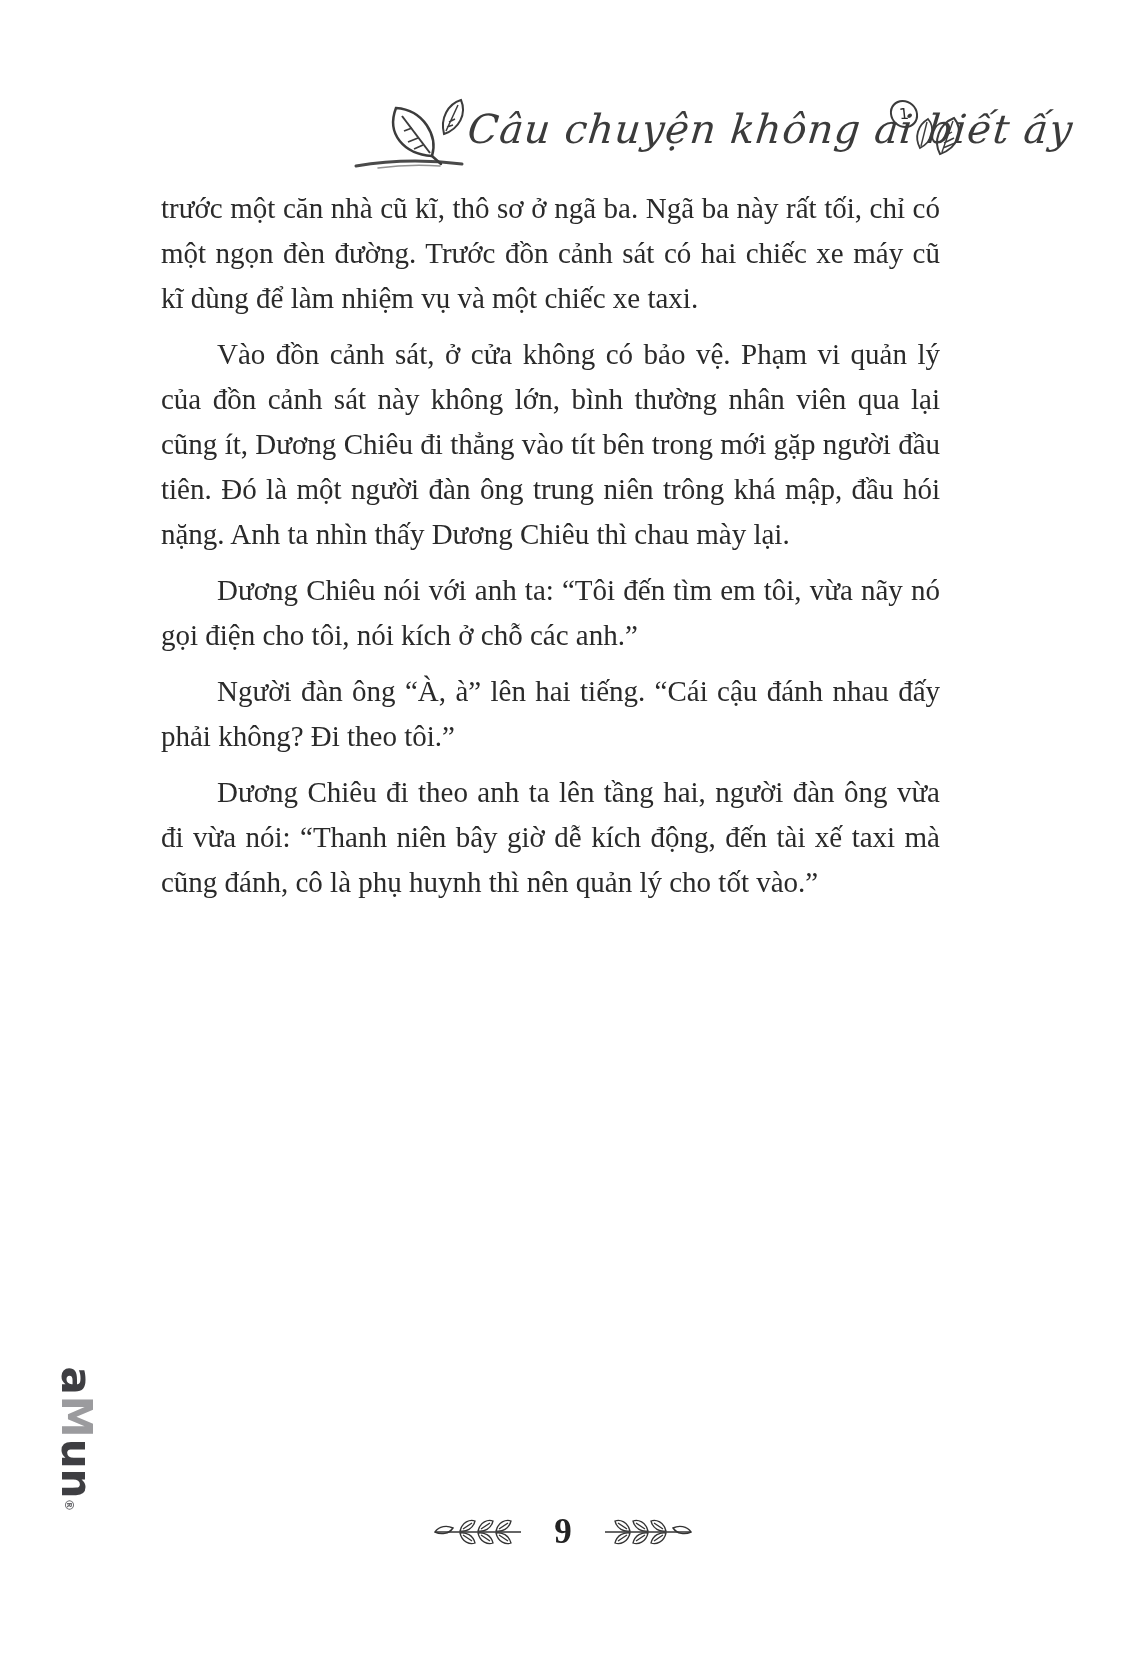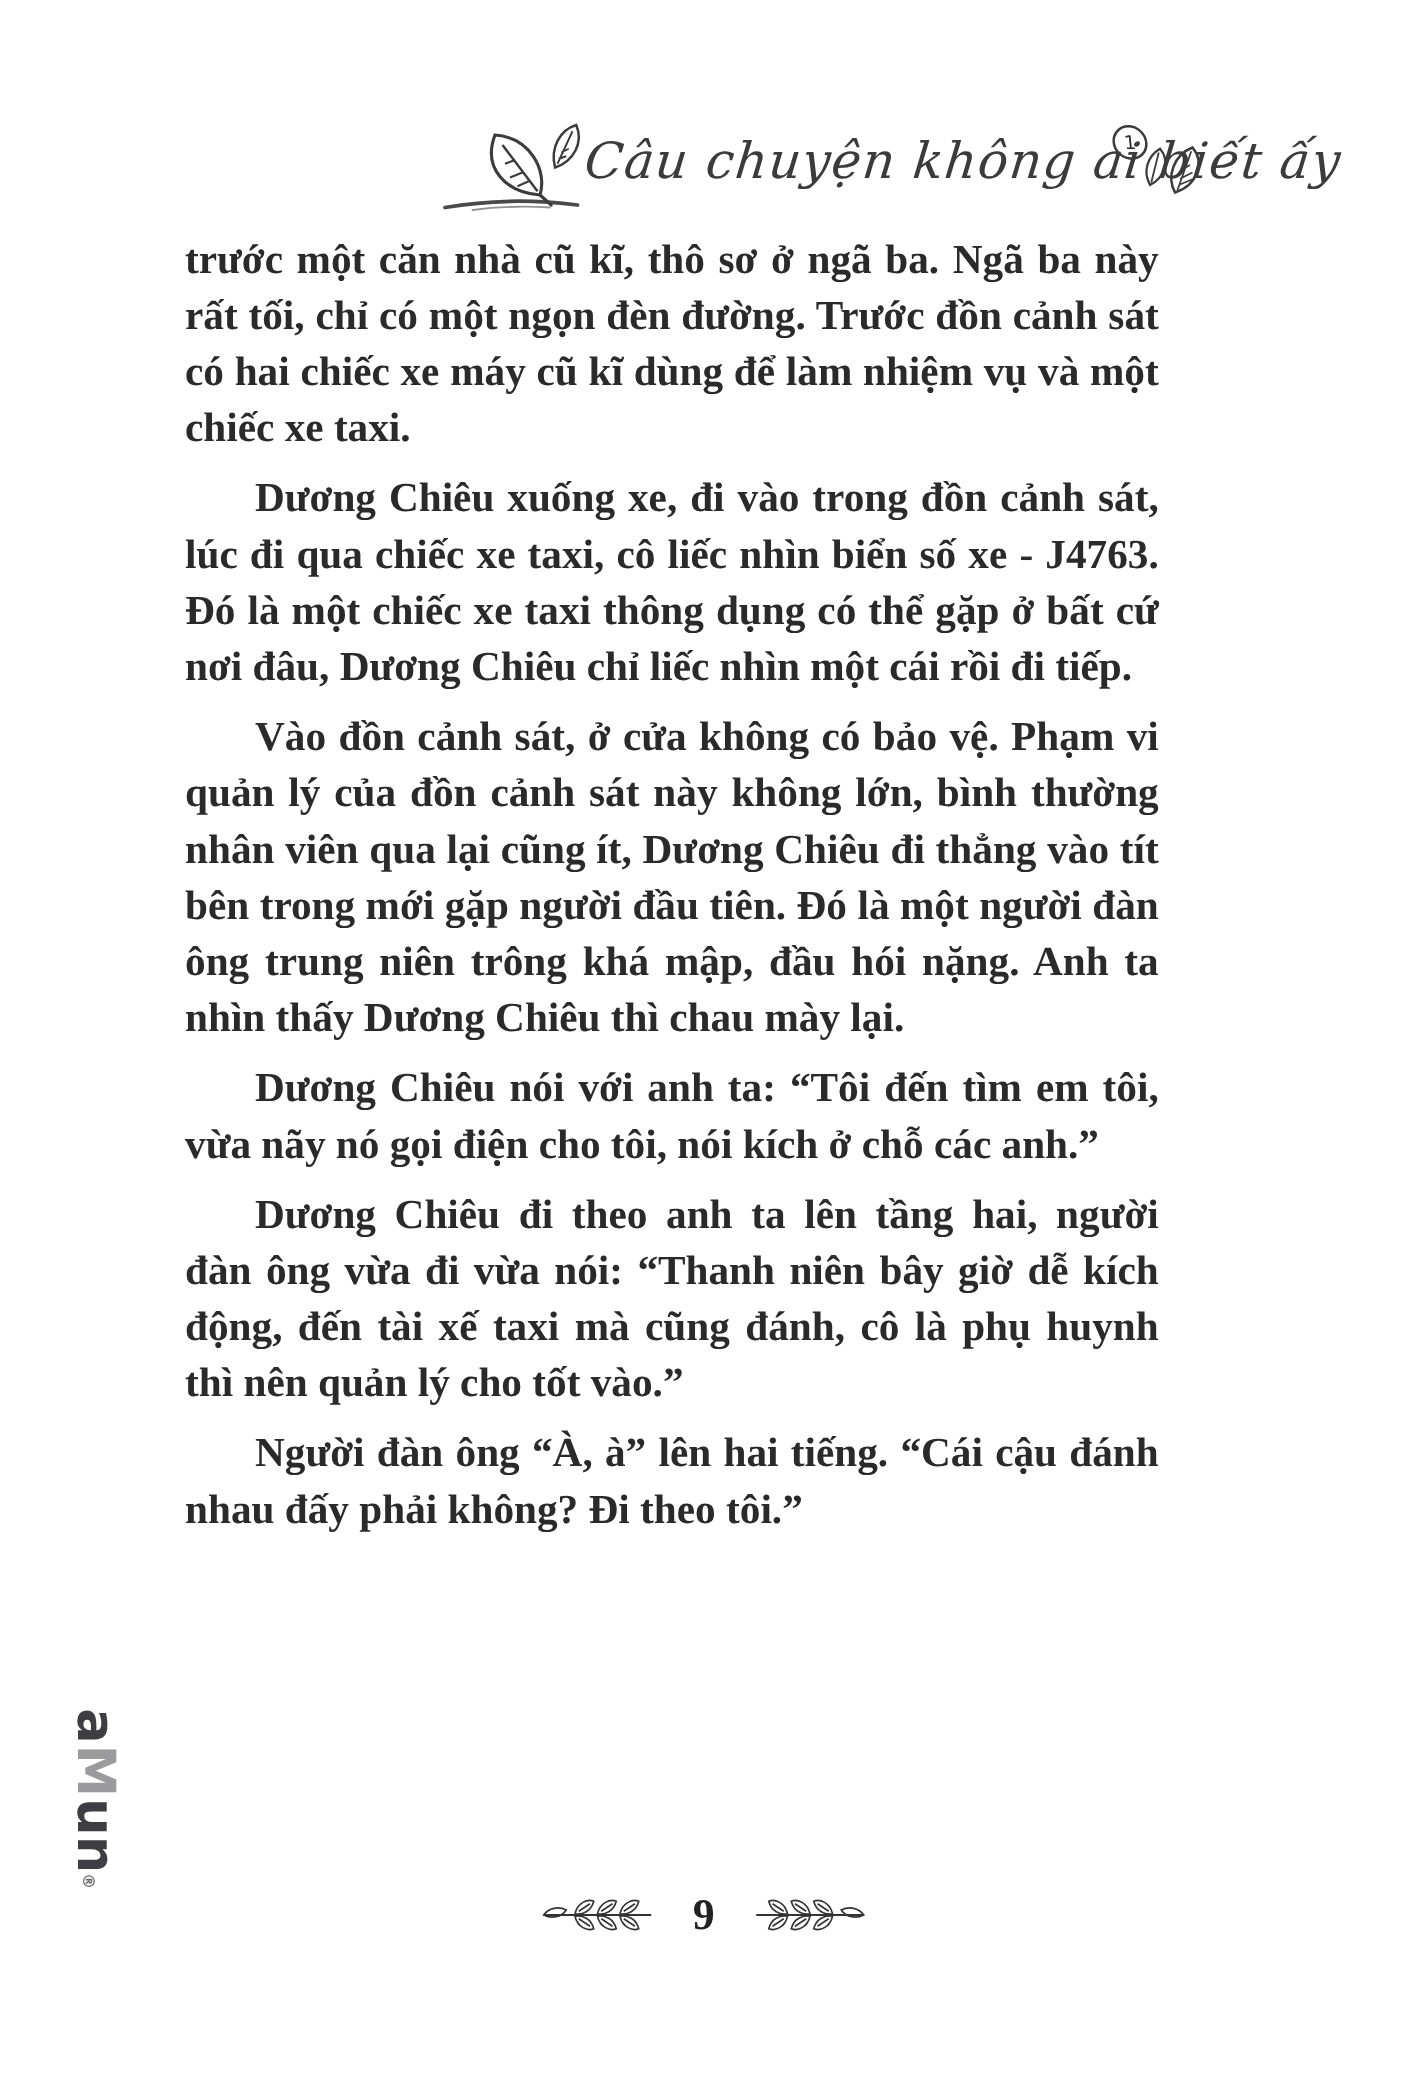--- a/index.html
+++ b/index.html
@@ -18,22 +18,22 @@
   }
   .part-circle{
     display:inline-flex;align-items:center;justify-content:center;
     width:24px;height:24px;border:2px solid #3b3b3b;border-radius:50%;
     font-family:"DejaVu Sans", sans-serif;font-style:normal;font-size:15px;
     vertical-align:10px;margin-left:10px;transform:skewX(6deg);
   }
   .small-leaves{position:absolute;left:908px;top:18px;}
   
   .text-block{
-    position:absolute;left:148px;top:186px;width:779px;
-    font-size:33px;line-height:45px;text-align:justify;font-weight:bold;
+    position:absolute;left:161px;top:186px;width:779px;
+    font-size:29px;line-height:45px;text-align:justify;
   }
   .text-block p{margin:0 0 11px 0;}
   .text-block p.indent{text-indent:56px;}
   
   .footer{
     position:absolute;left:0;top:1506px;width:1126px;height:50px;
     display:flex;align-items:center;justify-content:center;gap:30px;
   }
   .page-number{
     font-family:"Liberation Serif", serif;font-weight:bold;
@@ -76,25 +76,24 @@
   <svg class="small-leaves" width="58" height="50" viewBox="0 0 58 50" fill="none">
     <path d="M12 38 C 6 27 10 15 20 9 C 28 18 24 32 12 38 Z" stroke="#3c3c3c" stroke-width="1.8"></path>
     <path d="M13 36 L 19 12" stroke="#3c3c3c" stroke-width="1.4"></path>
     <path d="M32 44 C 25 31 31 14 46 8 C 56 20 50 38 32 44 Z" stroke="#3c3c3c" stroke-width="2"></path>
     <path d="M34 42 L 45 11 M36 33 L 46 28 M35 38 L 47 33 M37 26 L 44 22" stroke="#3c3c3c" stroke-width="1.4"></path>
   </svg>
 </div>
 
 <div class="text-block">
   <p>trước một căn nhà cũ kĩ, thô sơ ở ngã ba. Ngã ba này rất tối, chỉ có một ngọn đèn đường. Trước đồn cảnh sát có hai chiếc xe máy cũ kĩ dùng để làm nhiệm vụ và một chiếc xe taxi.</p>
-  <p class="indent">Dương Chiêu xuống xe, đi vào trong đồn cảnh sát, lúc đi qua chiếc xe taxi, cô liếc nhìn biển số xe - J4763. Đó là một chiếc xe taxi thông dụng có thể gặp ở bất cứ nơi đâu, Dương Chiêu chỉ liếc nhìn một cái rồi đi tiếp.</p>
   <p class="indent">Vào đồn cảnh sát, ở cửa không có bảo vệ. Phạm vi quản lý của đồn cảnh sát này không lớn, bình thường nhân viên qua lại cũng ít, Dương Chiêu đi thẳng vào tít bên trong mới gặp người đầu tiên. Đó là một người đàn ông trung niên trông khá mập, đầu hói nặng. Anh ta nhìn thấy Dương Chiêu thì chau mày lại.</p>
   <p class="indent">Dương Chiêu nói với anh ta: “Tôi đến tìm em tôi, vừa nãy nó gọi điện cho tôi, nói kích ở chỗ các anh.”</p>
+  <p class="indent">Người đàn ông “À, à” lên hai tiếng. “Cái cậu đánh nhau đấy phải không? Đi theo tôi.”</p>
   <p class="indent">Dương Chiêu đi theo anh ta lên tầng hai, người đàn ông vừa đi vừa nói: “Thanh niên bây giờ dễ kích động, đến tài xế taxi mà cũng đánh, cô là phụ huynh thì nên quản lý cho tốt vào.”</p>
-  <p class="indent">Người đàn ông “À, à” lên hai tiếng. “Cái cậu đánh nhau đấy phải không? Đi theo tôi.”</p>
 </div>
 
 <div class="footer">
   <svg class="laurel" width="92" height="28" viewBox="0 0 92 28" fill="none">
     <path d="M3 15 H 89" stroke="#333" stroke-width="1.6"></path>
     <path d="M3 15 C 7 9 15 8 21 11 C 17 17 9 18 3 15 Z" stroke="#333" stroke-width="1.4"></path>
     <g stroke="#333" stroke-width="1.3">
       <path d="M28 14 C 30 5 38 2 43 4 C 41 12 34 15 28 14 Z"></path>
       <path d="M28 16 C 30 25 38 28 43 26 C 41 18 34 15 28 16 Z"></path>
       <path d="M31 12 L 40 6 M31 18 L 40 24"></path>

